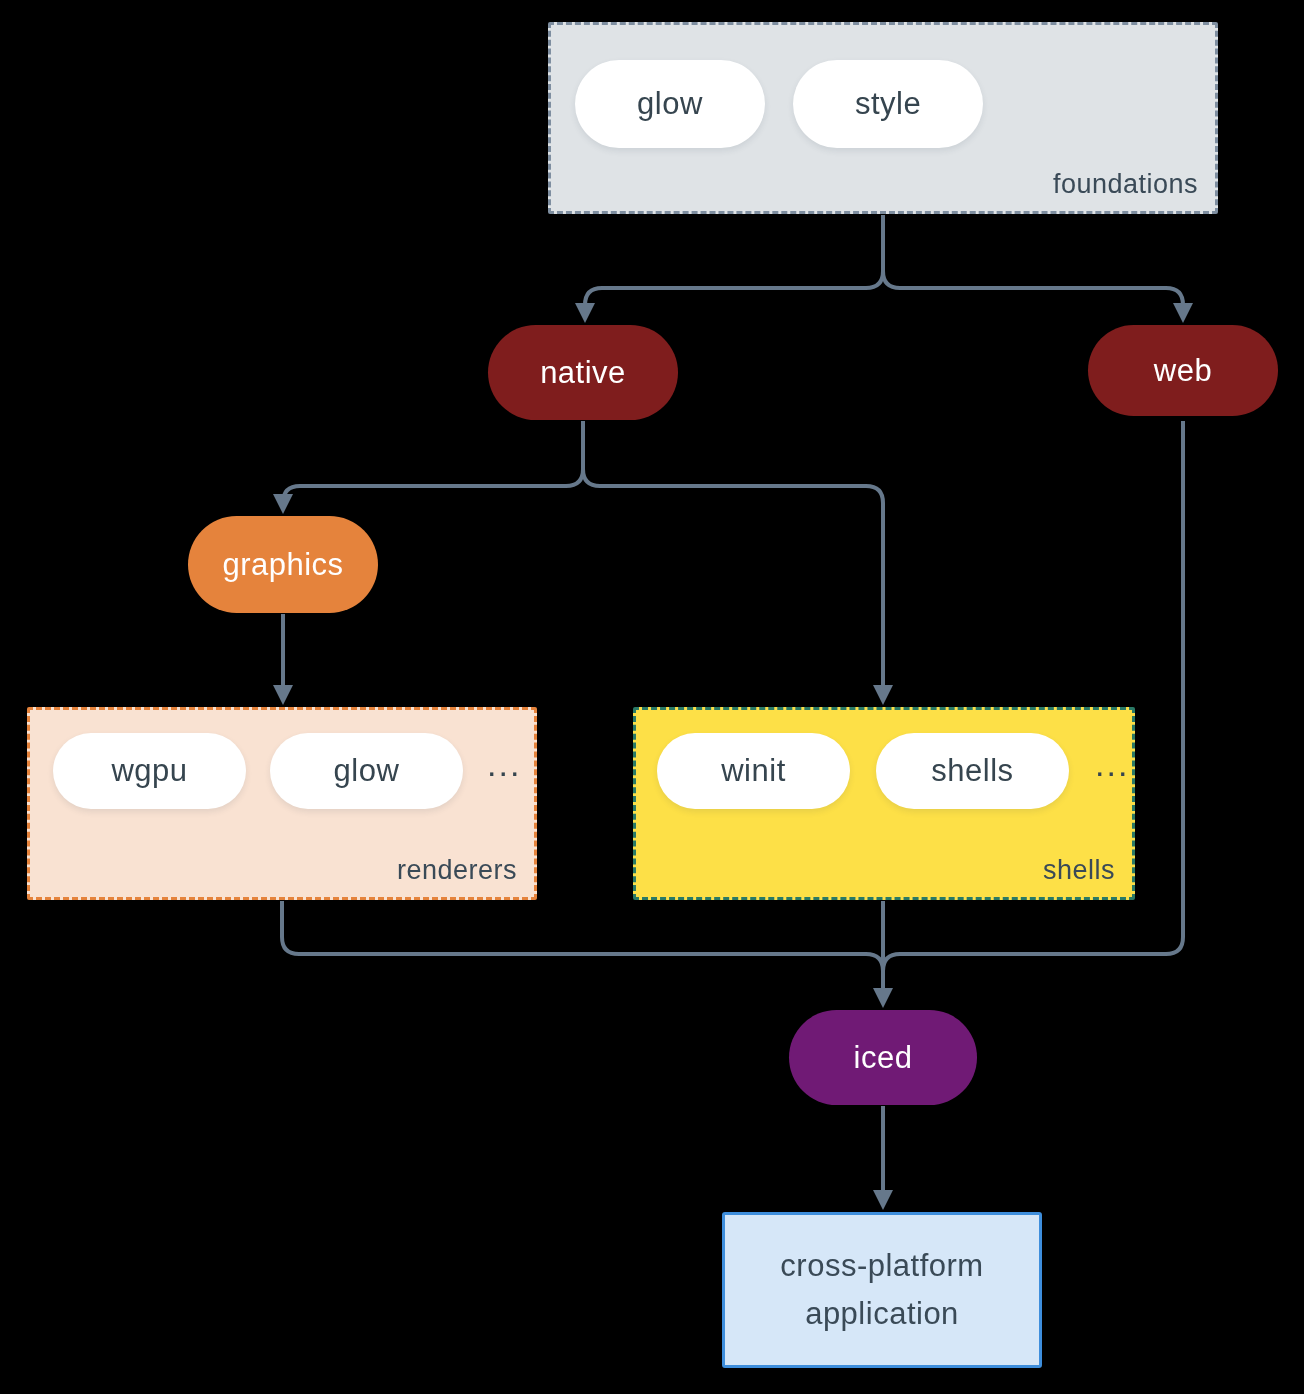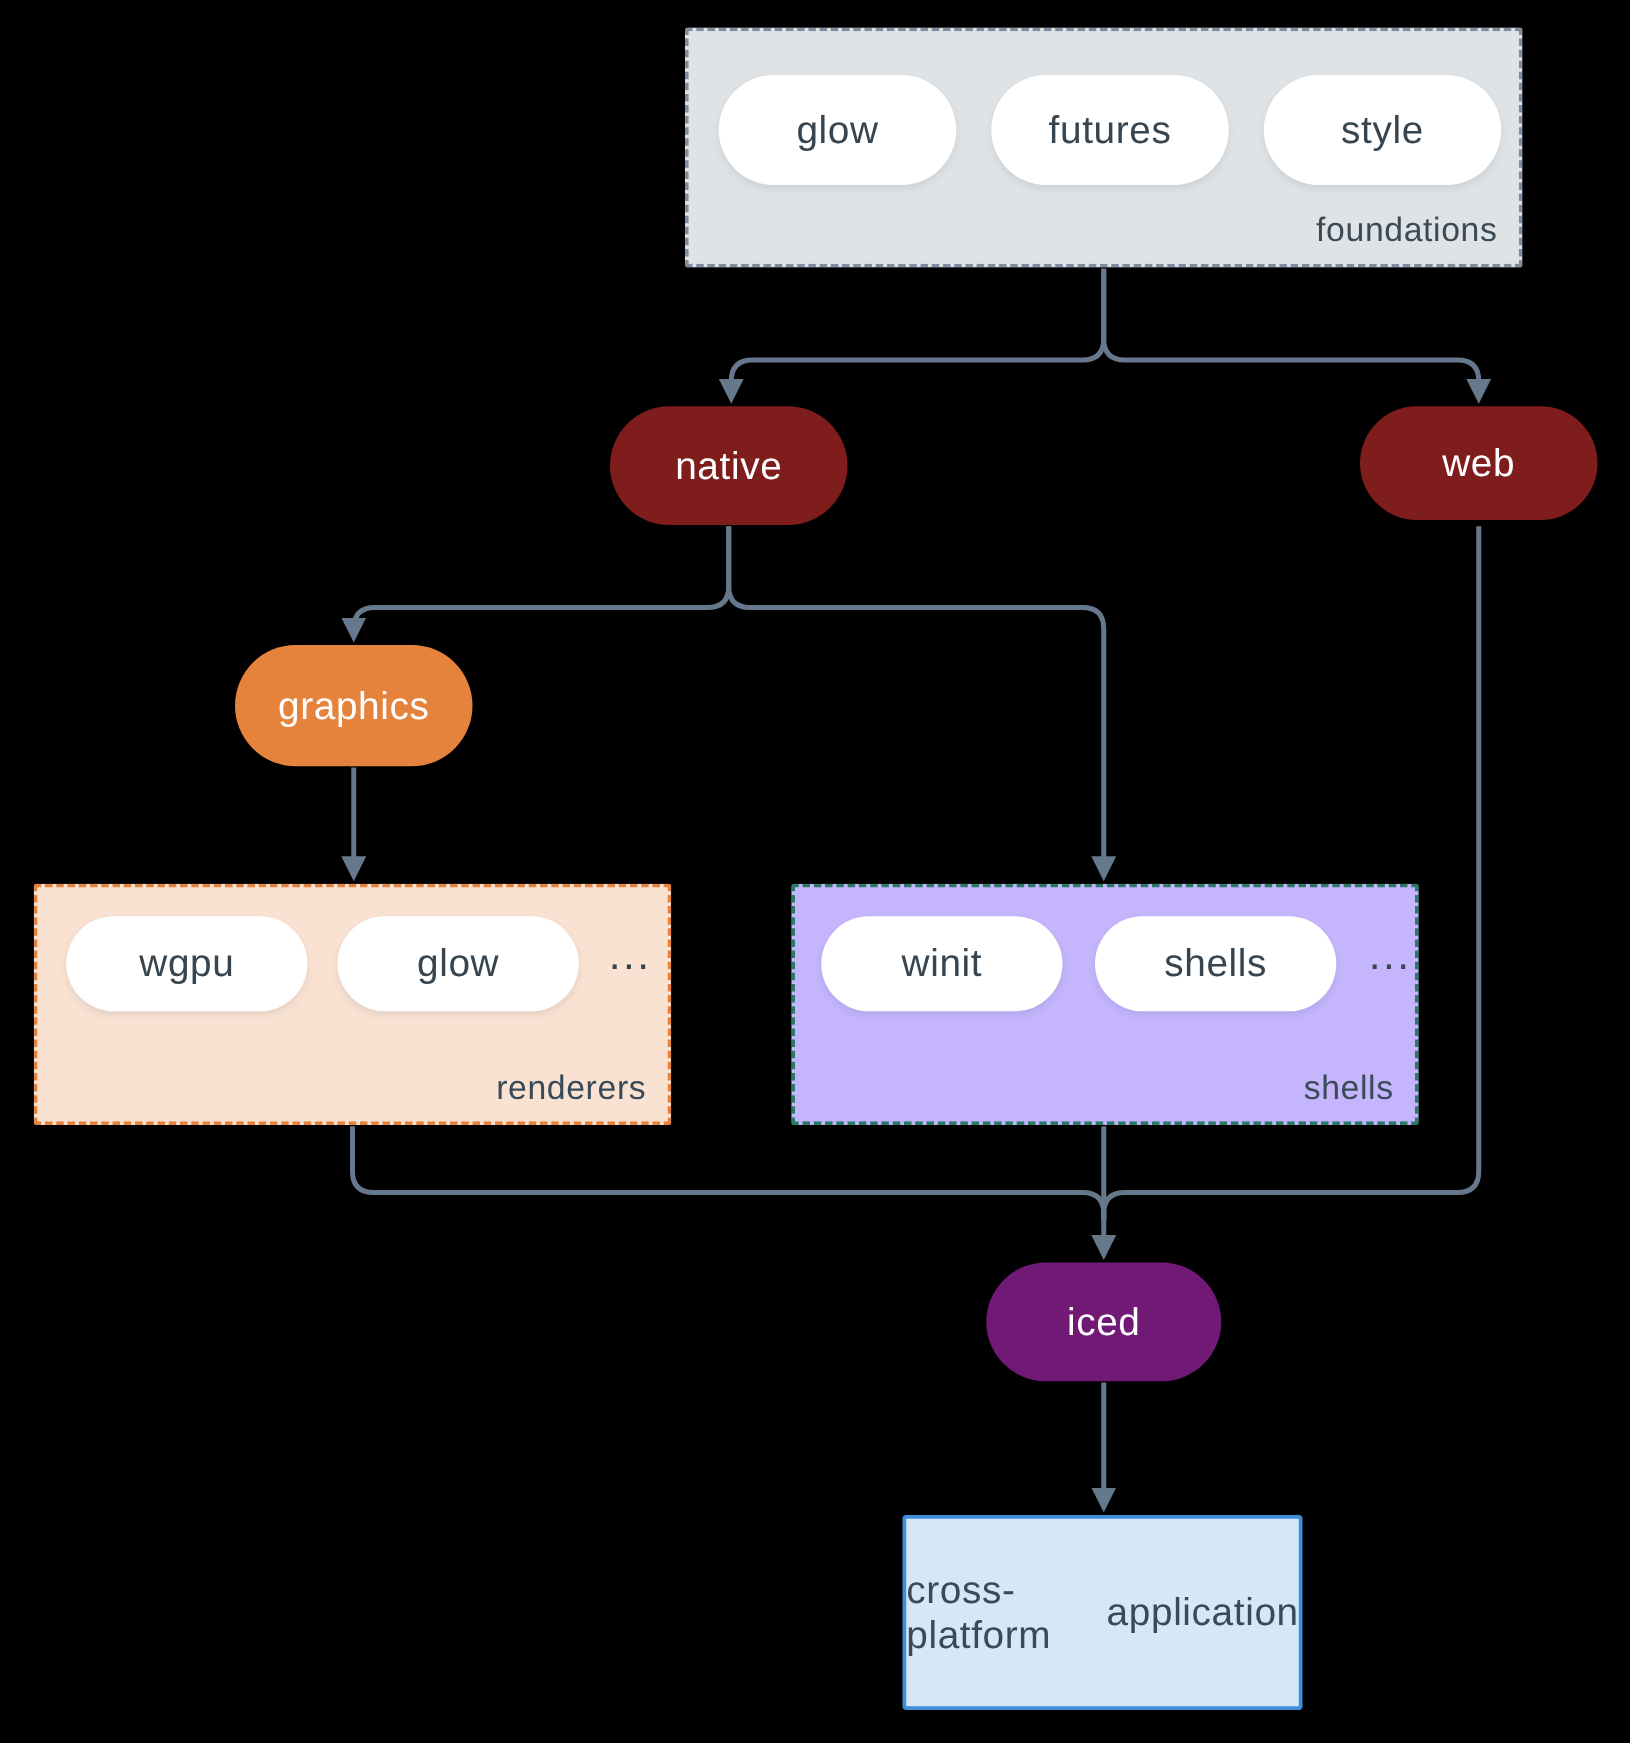--- a/index.html
+++ b/index.html
@@ -29,21 +29,21 @@
     border: 3px dashed #7E8EA0;
     background: #DFE3E6;
     border-radius: 2px;
   }
   .group.renderers {
     border-color: #E5833C;
     background: #F9E2D2;
   }
   .group.shells {
     border-color: #2A7A66;
-    background: #c4b5fd;
+    background: #fde047;
   }
   .pill-row {
     position: absolute;
     left: 0;
     top: 0;
     right: 0;
     display: flex;
     align-items: center;
   }
   .pill {
@@ -98,20 +98,21 @@
     position: absolute;
     left: 722px;
     top: 1212px;
     width: 320px;
     height: 156px;
     box-sizing: border-box;
     background: #D6E7F8;
     border: 3px solid #3E8EDC;
     border-radius: 3px;
     display: flex;
+    flex-direction: column;
     align-items: center;
     justify-content: center;
     gap: 12px;
     font-size: 31px;
     letter-spacing: 0.5px;
     color: #3A4A57;
   }
 </style>
 </head>
 <body>
@@ -133,21 +134,20 @@
       <path d="M282 901 L282 937 Q282 954 299 954 L866 954 Q883 954 883 971 L883 976"></path>
       <path d="M1183 421 L1183 937 Q1183 954 1166 954 L900 954 Q883 954 883 971 L883 976"></path>
       <path d="M883 901 L883 1002" marker-end="url(#arrow)"></path>
       <path d="M883 1106 L883 1204" marker-end="url(#arrow)"></path>
     </g>
   </svg>
 
   <div class="group foundations" style="left:548px; top:22px; width:670px; height:192px;">
     <div class="pill-row">
       <div class="pill">glow</div>
-      <div class="pill">futures</div>
       <div class="pill">style</div>
     </div>
     <div class="group-label">foundations</div>
   </div>
 
   <div class="node purple" style="left:488px; top:325px; width:190px; height:95px;">native</div>
 
   <div class="node purple" style="left:1088px; top:325px; width:190px; height:91px;">web</div>
 
   <div class="node orange" style="left:188px; top:516px; width:190px; height:97px;">graphics</div>

